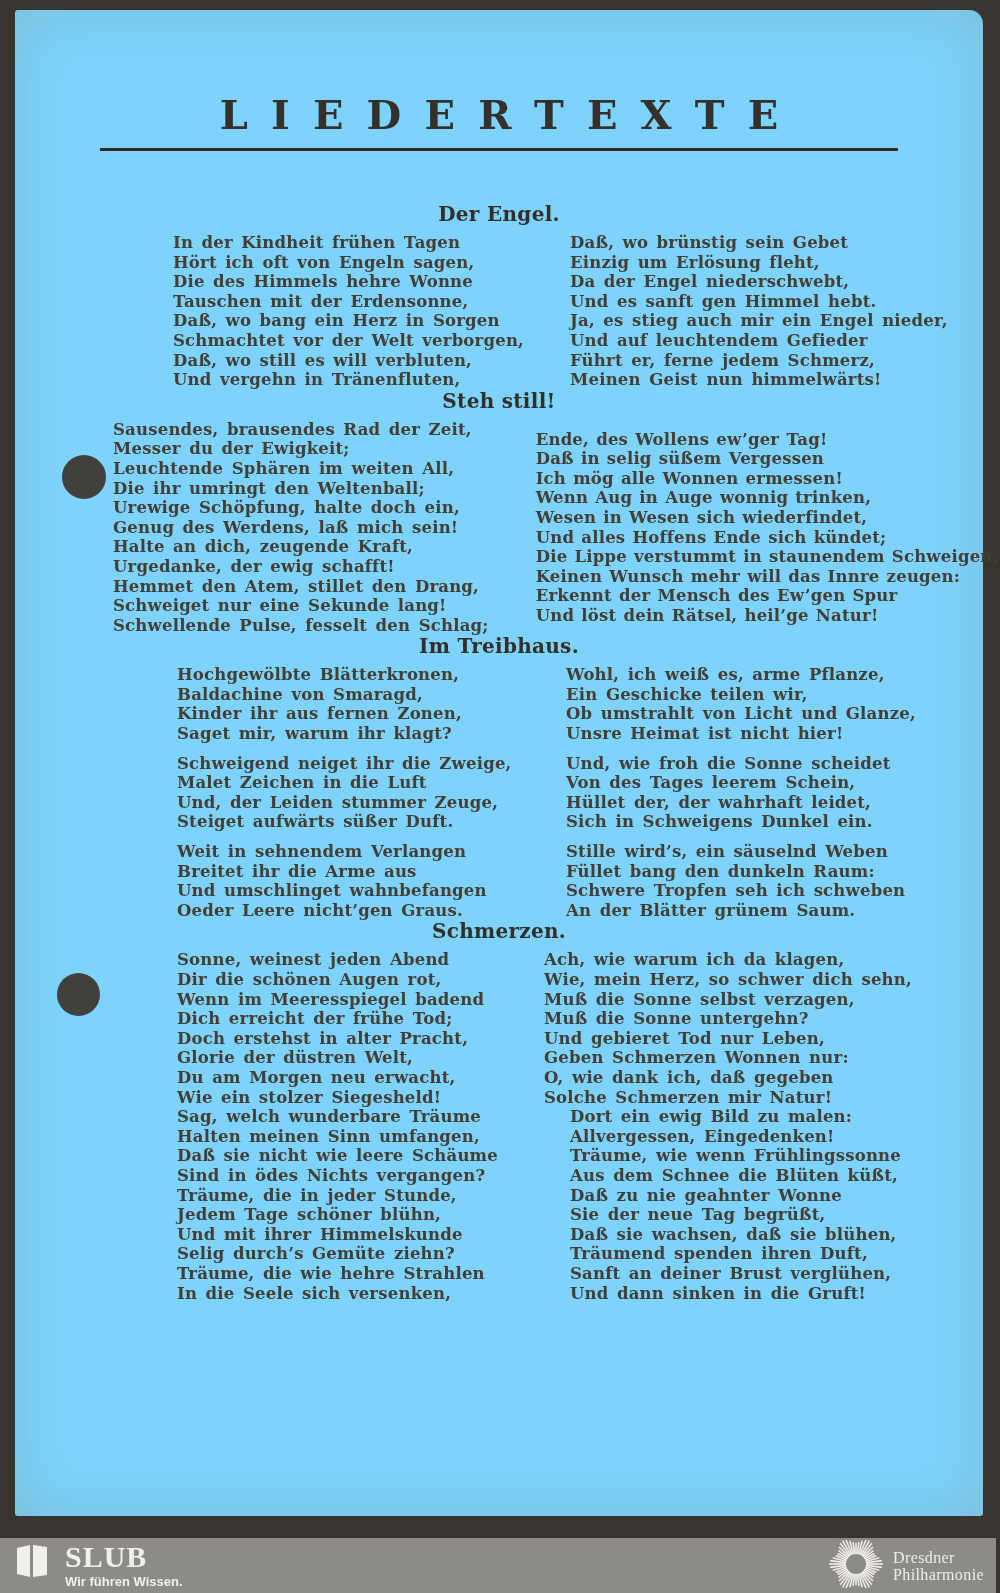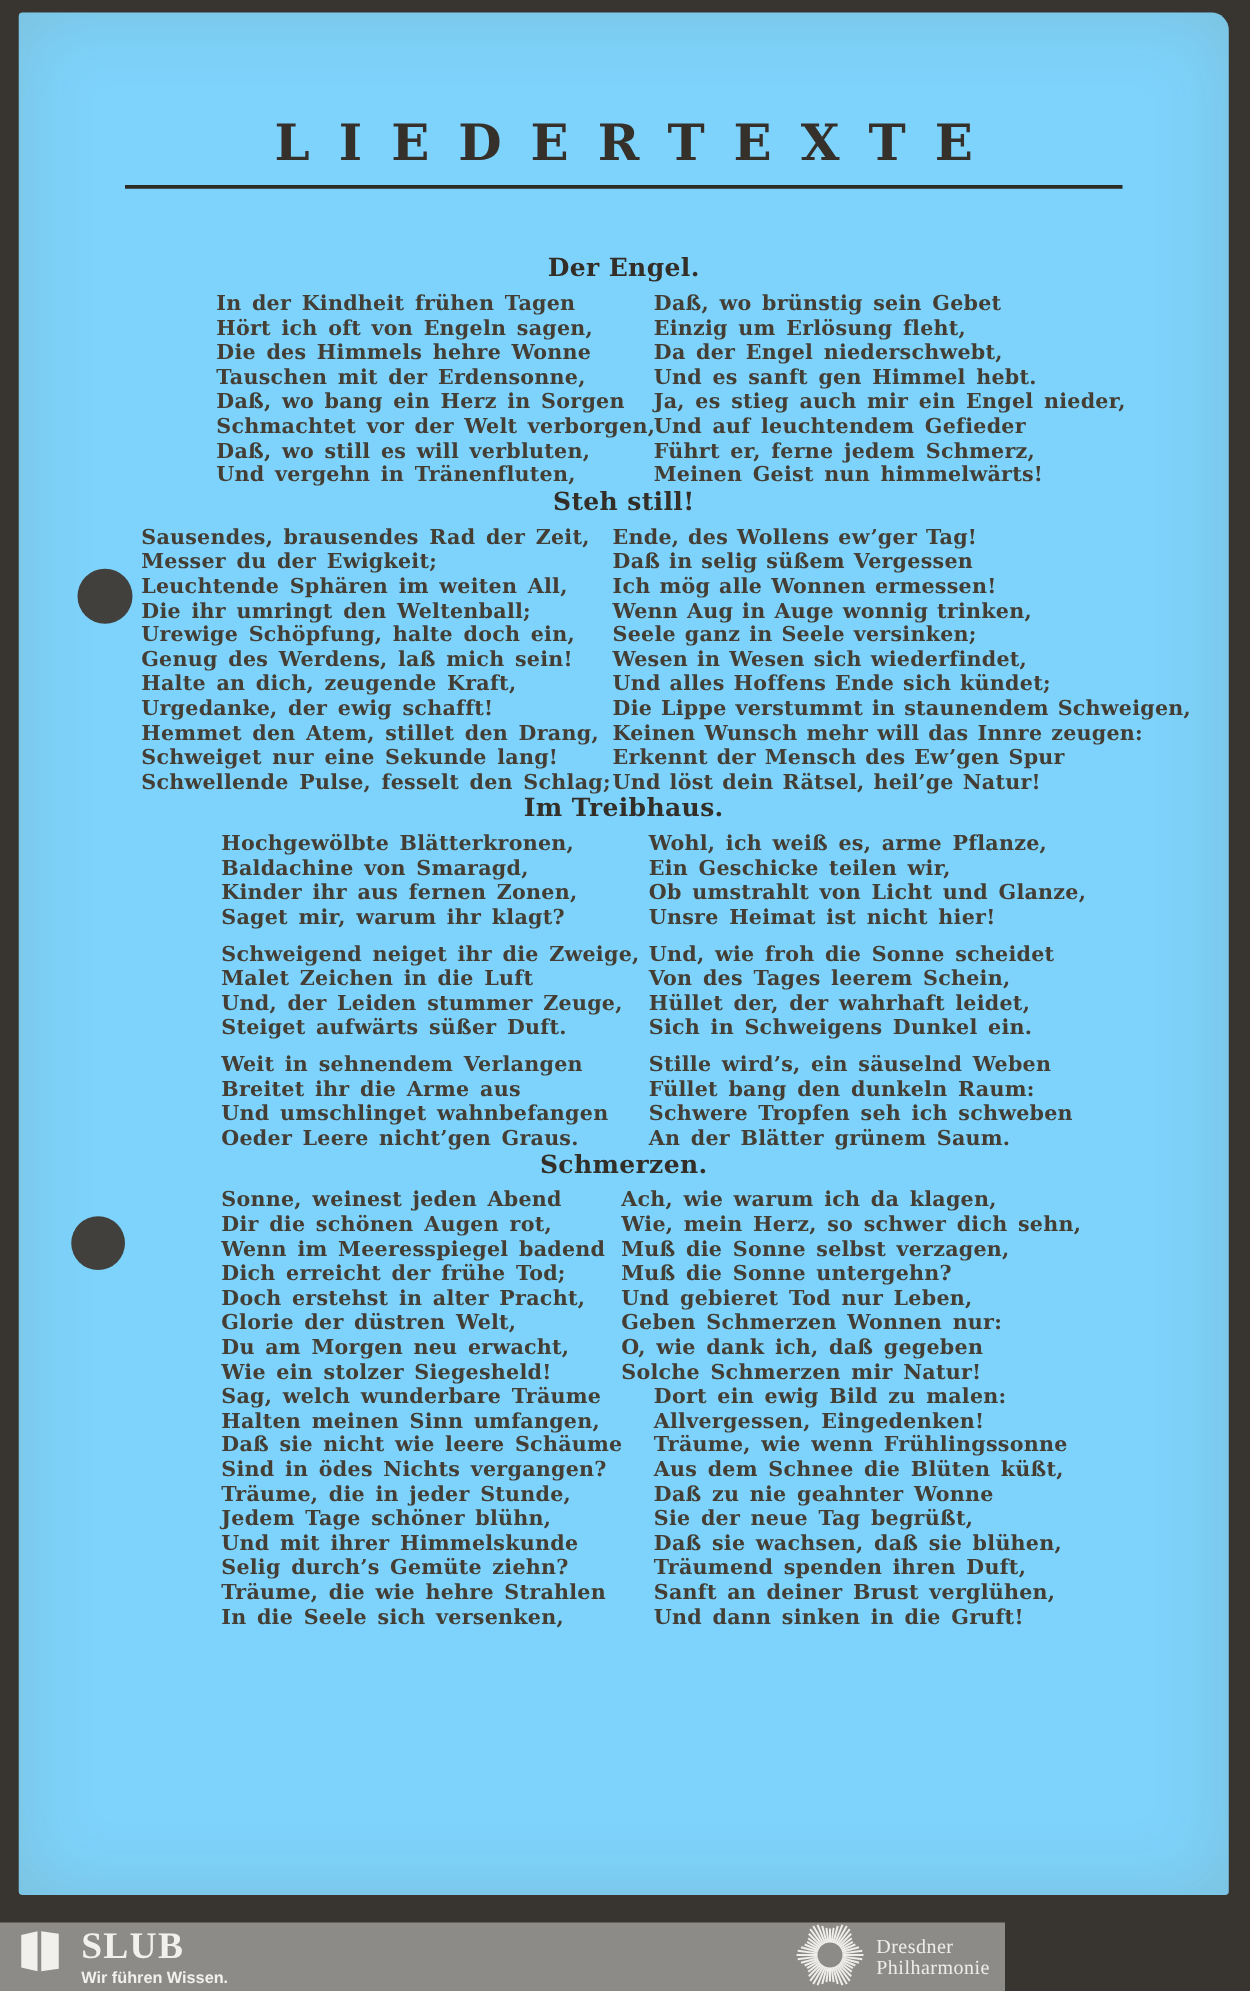--- a/index.html
+++ b/index.html
@@ -22,40 +22,40 @@
   .title-rule{
     width:798px;margin:13px auto 0;border:0;border-top:3px solid #2e2b25;height:0;
   }
   .song{}
   #songs .song:first-child{margin-top:52px;}
   .song h2{
     margin:0 0 8px;text-align:center;
     font-size:20px;line-height:22px;font-weight:bold;color:#332e27;
     letter-spacing:.3px;
   }
-  .song-row{display:flex;align-items:center;}
+  .song-row{display:flex;align-items:center;gap:47px;}
   .verse-col{
     font-size:16.5px;line-height:19.6px;font-weight:bold;color:#443e35;
     word-spacing:2.5px;letter-spacing:.2px;white-space:nowrap;
   }
   .stanza + .stanza{margin-top:10px;}
   
   .song-0 .col-left{margin-left:158px;width:350px;}
   .song-1 .col-left{margin-left:98px; width:377px;}
   .song-1 .col-right{word-spacing:1.2px;}
   .song-2 .col-left{margin-left:162px;width:342px;}
   .song-3 .col-left{margin-left:162px;width:320px;}
   .song-4 .col-left{margin-left:162px;width:346px;}
   .punch-hole{
     position:absolute;background:#42403c;border-radius:50%;
   }
   .hole-1{left:62px;top:455px;width:44px;height:44px;}
   .hole-2{left:57px;top:973px;width:43px;height:43px;}
   .footer-bar{
-    position:absolute;left:0;bottom:0;width:804px;height:55px;
+    position:absolute;left:0;bottom:0;width:996px;height:55px;
     background:#8d8b88;display:flex;align-items:center;justify-content:space-between;
   }
   .slub-block{display:flex;align-items:flex-start;margin-left:13px;}
   .slub-texts{margin-left:14px;display:flex;flex-direction:column;}
   .slub-name{
     font-family:"Liberation Serif", serif;font-weight:bold;
     font-size:30px;line-height:30px;color:#f2f0ed;letter-spacing:1px;
   }
   .slub-tagline{
     font-family:"Liberation Sans", sans-serif;font-weight:bold;
@@ -121,21 +121,20 @@
               <div class="verse-line">Schweiget nur eine Sekunde lang!</div>
               <div class="verse-line">Schwellende Pulse, fesselt den Schlag;</div>
             </div>
           </div>
           <div class="verse-col col-right">
             <div class="stanza">
               <div class="verse-line">Ende, des Wollens ew’ger Tag!</div>
               <div class="verse-line">Daß in selig süßem Vergessen</div>
               <div class="verse-line">Ich mög alle Wonnen ermessen!</div>
               <div class="verse-line">Wenn Aug in Auge wonnig trinken,</div>
-              <div class="verse-line">Seele ganz in Seele versinken;</div>
               <div class="verse-line">Wesen in Wesen sich wiederfindet,</div>
               <div class="verse-line">Und alles Hoffens Ende sich kündet;</div>
               <div class="verse-line">Die Lippe verstummt in staunendem Schweigen,</div>
               <div class="verse-line">Keinen Wunsch mehr will das Innre zeugen:</div>
               <div class="verse-line">Erkennt der Mensch des Ew’gen Spur</div>
               <div class="verse-line">Und löst dein Rätsel, heil’ge Natur!</div>
             </div>
           </div>
         </div>
       </section>

